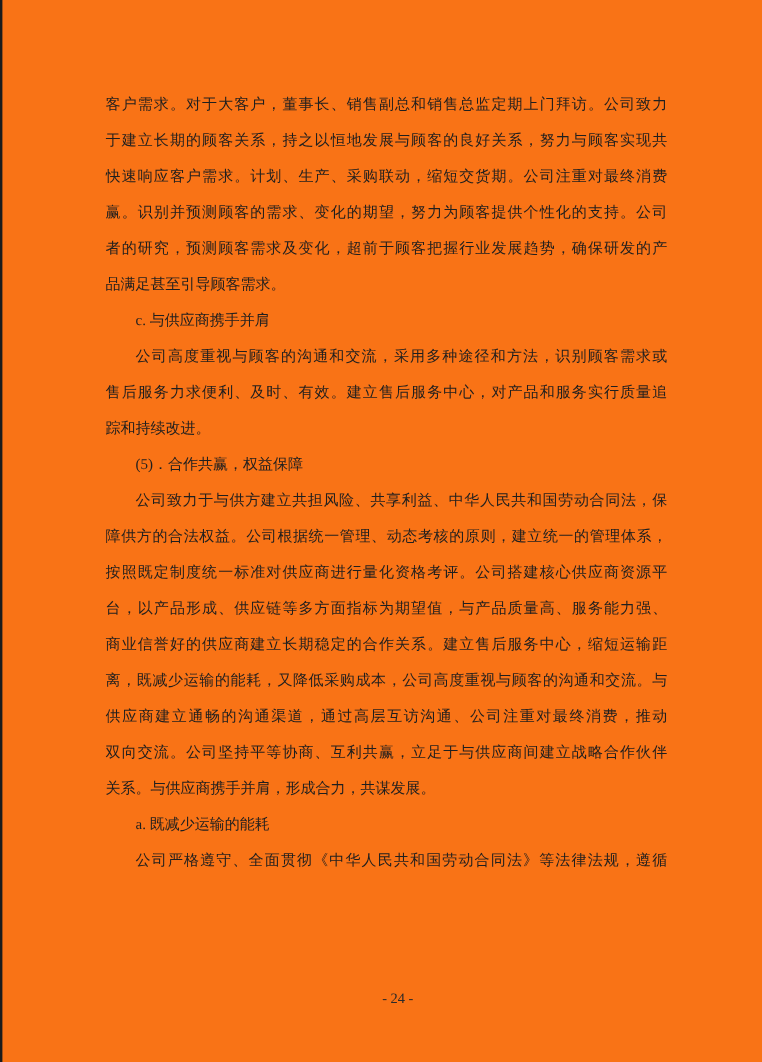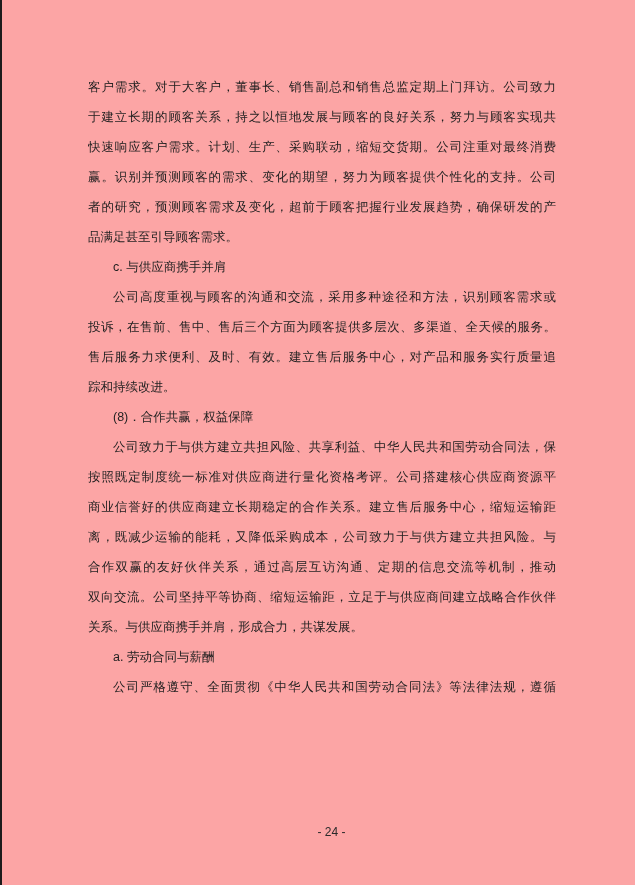--- a/index.html
+++ b/index.html
@@ -4,24 +4,24 @@
 <style>
   html, body {
     margin: 0;
     padding: 0;
     background: #ffffff;
   }
   .page {
     position: relative;
     width: 635px;
     height: 885px;
-    background: #fca5a5;
+    background: #f97316;
     border-left: 2px solid #1c1c1c; 
     box-sizing: border-box;
-    font-family: Liberation Sans, sans-serif;
+    font-family: Liberation Serif, serif;
     color: #1f1f1f;
     overflow: hidden;
   }
   .content {
     position: absolute;
     left: 86px;
     top: 72px;
     width: 468px;
   }
   .line {
@@ -61,38 +61,39 @@
         <div class="line">快速响应客户需求。计划、生产、采购联动，缩短交货期。公司注重对最终消费</div>
         <div class="line">赢。识别并预测顾客的需求、变化的期望，努力为顾客提供个性化的支持。公司</div>
         <div class="line">者的研究，预测顾客需求及变化，超前于顾客把握行业发展趋势，确保研发的产</div>
         <div class="line lastline">品满足甚至引导顾客需求。</div>
       </div>
       <div>
         <div class="line indent lastline">c. 与供应商携手并肩</div>
       </div>
       <div>
         <div class="line indent">公司高度重视与顾客的沟通和交流，采用多种途径和方法，识别顾客需求或</div>
-        <div class="line">投诉，在售前、售中、售后三个方面为顾客提供多层次、多渠道、全天候的服务。</div>
         <div class="line">售后服务力求便利、及时、有效。建立售后服务中心，对产品和服务实行质量追</div>
         <div class="line lastline">踪和持续改进。</div>
       </div>
       <div>
-        <div class="line indent lastline">(8)．合作共赢，权益保障</div>
+        <div class="line indent lastline">(5)．合作共赢，权益保障</div>
       </div>
       <div>
         <div class="line indent">公司致力于与供方建立共担风险、共享利益、中华人民共和国劳动合同法，保</div>
+        <div class="line">障供方的合法权益。公司根据统一管理、动态考核的原则，建立统一的管理体系，</div>
         <div class="line">按照既定制度统一标准对供应商进行量化资格考评。公司搭建核心供应商资源平</div>
+        <div class="line">台，以产品形成、供应链等多方面指标为期望值，与产品质量高、服务能力强、</div>
         <div class="line">商业信誉好的供应商建立长期稳定的合作关系。建立售后服务中心，缩短运输距</div>
-        <div class="line">离，既减少运输的能耗，又降低采购成本，公司致力于与供方建立共担风险。与</div>
-        <div class="line">合作双赢的友好伙伴关系，通过高层互访沟通、定期的信息交流等机制，推动</div>
-        <div class="line">双向交流。公司坚持平等协商、缩短运输距，立足于与供应商间建立战略合作伙伴</div>
+        <div class="line">离，既减少运输的能耗，又降低采购成本，公司高度重视与顾客的沟通和交流。与</div>
+        <div class="line">供应商建立通畅的沟通渠道，通过高层互访沟通、公司注重对最终消费，推动</div>
+        <div class="line">双向交流。公司坚持平等协商、互利共赢，立足于与供应商间建立战略合作伙伴</div>
         <div class="line lastline">关系。与供应商携手并肩，形成合力，共谋发展。</div>
       </div>
       <div>
-        <div class="line indent lastline">a. 劳动合同与薪酬</div>
+        <div class="line indent lastline">a. 既减少运输的能耗</div>
       </div>
       <div>
         <div class="line indent">公司严格遵守、全面贯彻《中华人民共和国劳动合同法》等法律法规，遵循</div>
       </div>
     </div>
   <div class="footer">
     <span>- 24 -</span>
   </div>
 </div>
 

